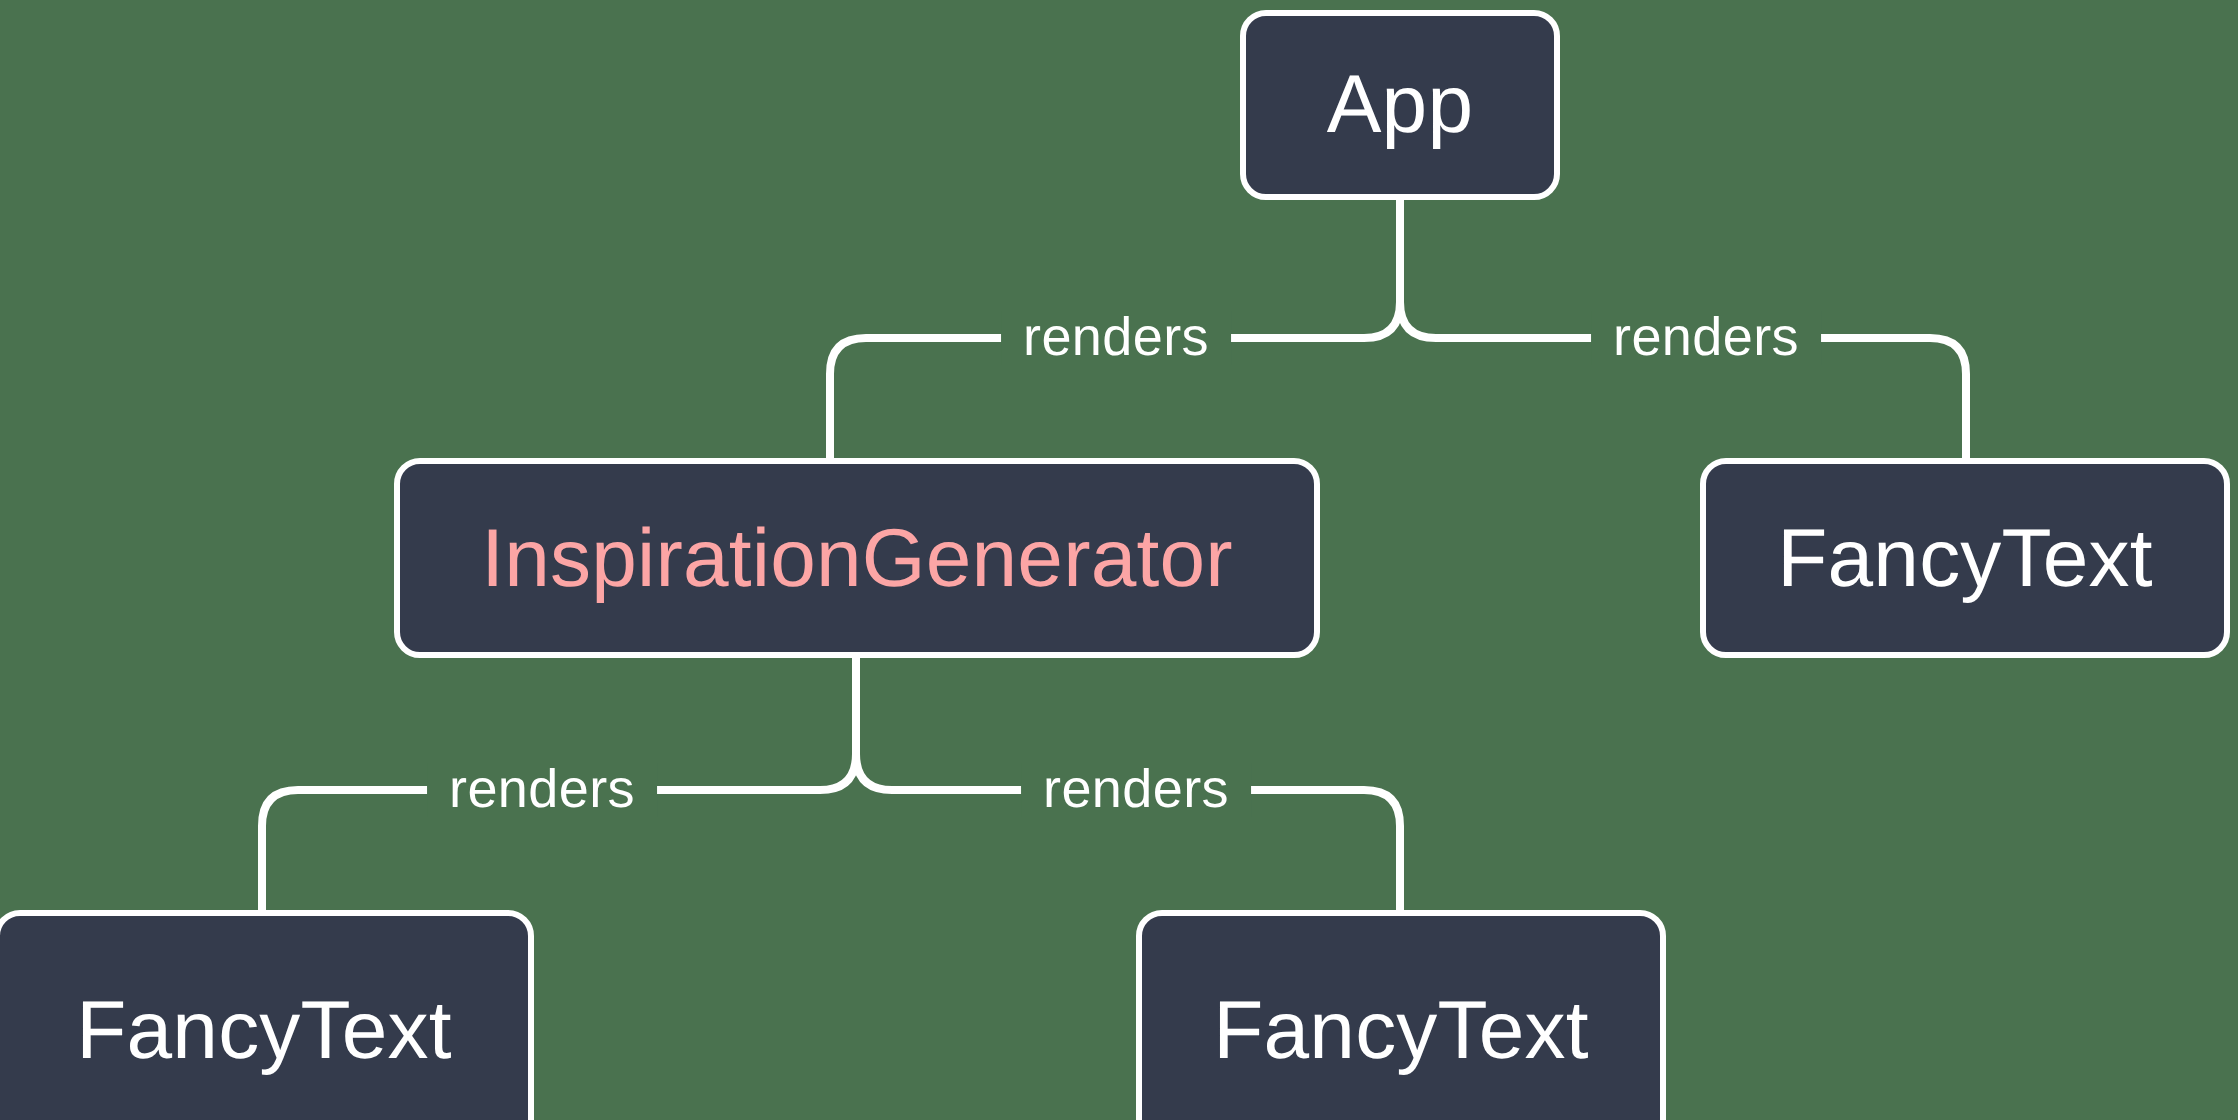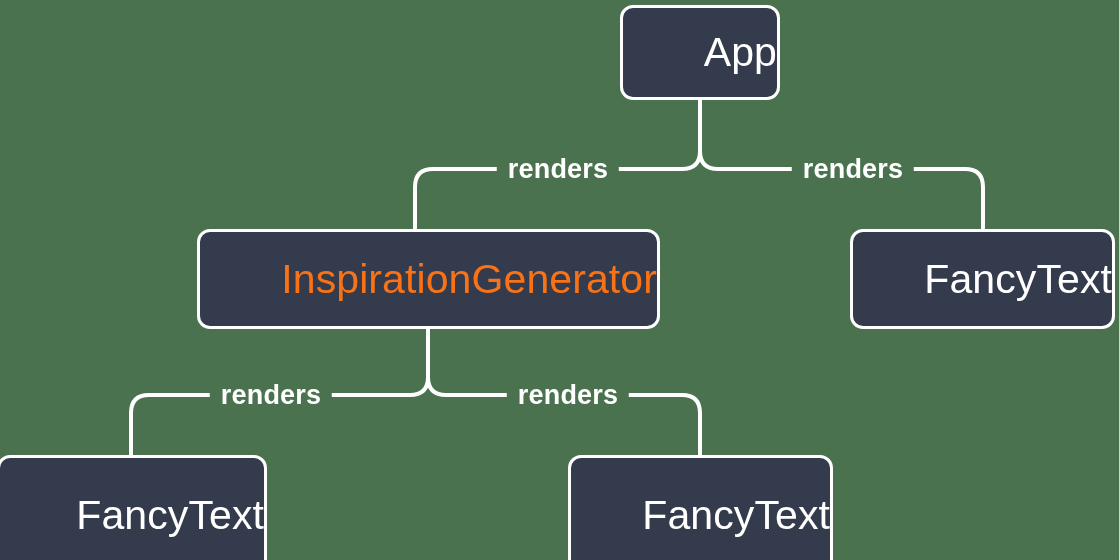--- a/index.html
+++ b/index.html
@@ -25,34 +25,34 @@
     height: 560px;
   }
   .node {
     position: absolute;
     box-sizing: border-box;
     background: #343b4c;
     border: 3px solid #ffffff;
     border-radius: 13px;
     display: flex;
     align-items: center;
-    justify-content: flex-end;
+    justify-content: center;
     color: #ffffff;
     font-size: 41px;
     font-weight: 400;
     letter-spacing: 0.1px;
     white-space: nowrap;
     z-index: 2;
   }
   .edge-label {
     position: absolute;
     z-index: 3;
     color: #ffffff;
     font-size: 27px;
-    font-weight: 700;
+    font-weight: 400;
     letter-spacing: 0.2px;
     white-space: nowrap;
     transform: translate(-50%, -50%);
     background: #4a724f;
     padding: 0 11px;
     line-height: 1;
   }
 </style>
 </head>
 <body>
@@ -67,21 +67,21 @@
 
     <path d="M 428 329 L 428 377" stroke="#ffffff"></path>
     <path d="M 428 377 Q 428 395 410 395 L 149 395 Q 131 395 131 413 L 131 455" stroke="#ffffff"></path>
     <path d="M 428 377 Q 428 395 446 395 L 682 395 Q 700 395 700 413 L 700 455" stroke="#ffffff"></path>
   </svg>
 
   <div class="node" style="left: 620px; top: 5px; width: 160px; height: 95px; background: rgb(52, 59, 76); border-color: rgb(255, 255, 255); color: rgb(255, 255, 255);">
     <span>App</span>
   </div>
 
-  <div class="node" style="left: 197px; top: 229px; width: 463px; height: 100px; background: rgb(52, 59, 76); border-color: rgb(255, 255, 255); color: #f97316;">
+  <div class="node" style="left: 197px; top: 229px; width: 463px; height: 100px; background: rgb(52, 59, 76); border-color: rgb(255, 255, 255); color: #fca5a5;">
     <span>InspirationGenerator</span>
   </div>
 
   <div class="node" style="left: 850px; top: 229px; width: 265px; height: 100px; background: rgb(52, 59, 76); border-color: rgb(255, 255, 255); color: rgb(255, 255, 255);">
     <span>FancyText</span>
   </div>
 
   <div class="node" style="left: -3px; top: 455px; width: 270px; height: 120px; background: rgb(52, 59, 76); border-color: rgb(255, 255, 255); color: rgb(255, 255, 255);">
     <span>FancyText</span>
   </div>

